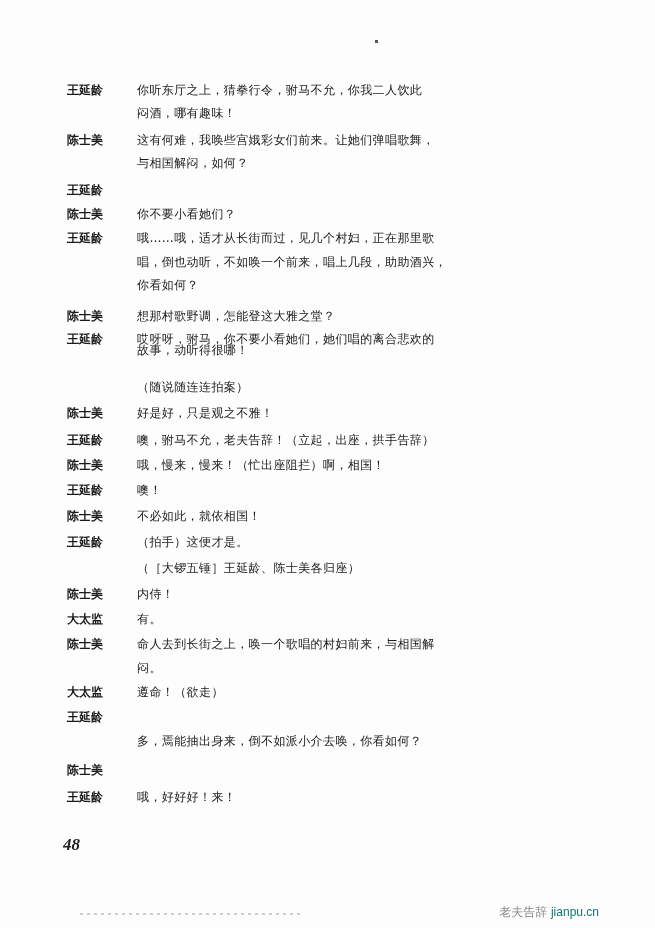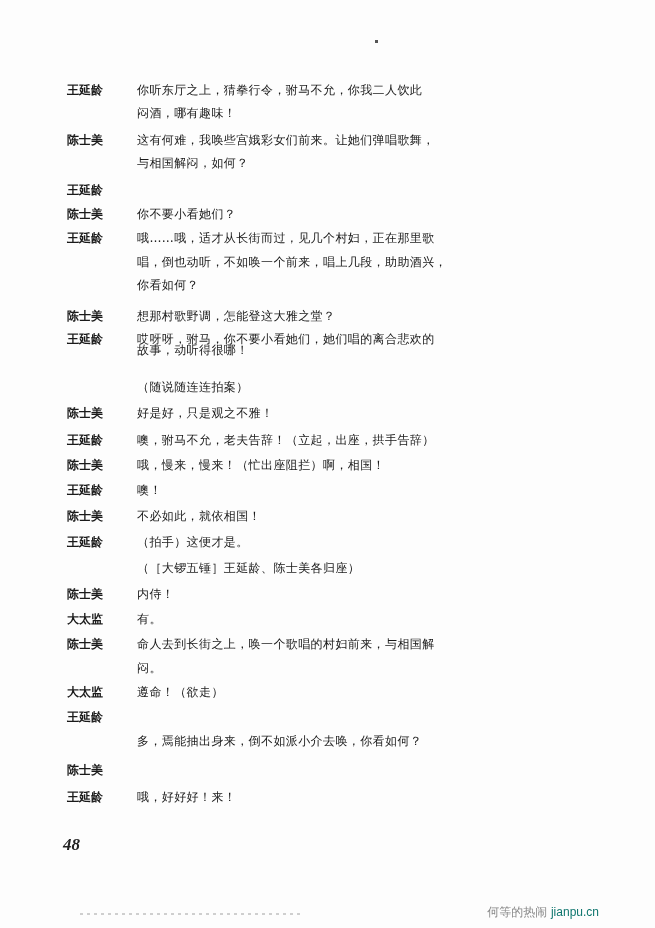--- a/index.html
+++ b/index.html
@@ -168,15 +168,15 @@
       <span class="speaker">王延龄</span>
       <span class="line">哦，好好好！来！</span>
     </div>
   </div>
 
 <div class="page-number">48</div>
 
 <div class="scan-noise"></div>
 
 <div class="watermark">
-  <span>何等的热闹</span>
+  <span>老夫告辞</span>
   <span class="latin">jianpu.cn</span>
 </div>
 
 </body></html>

